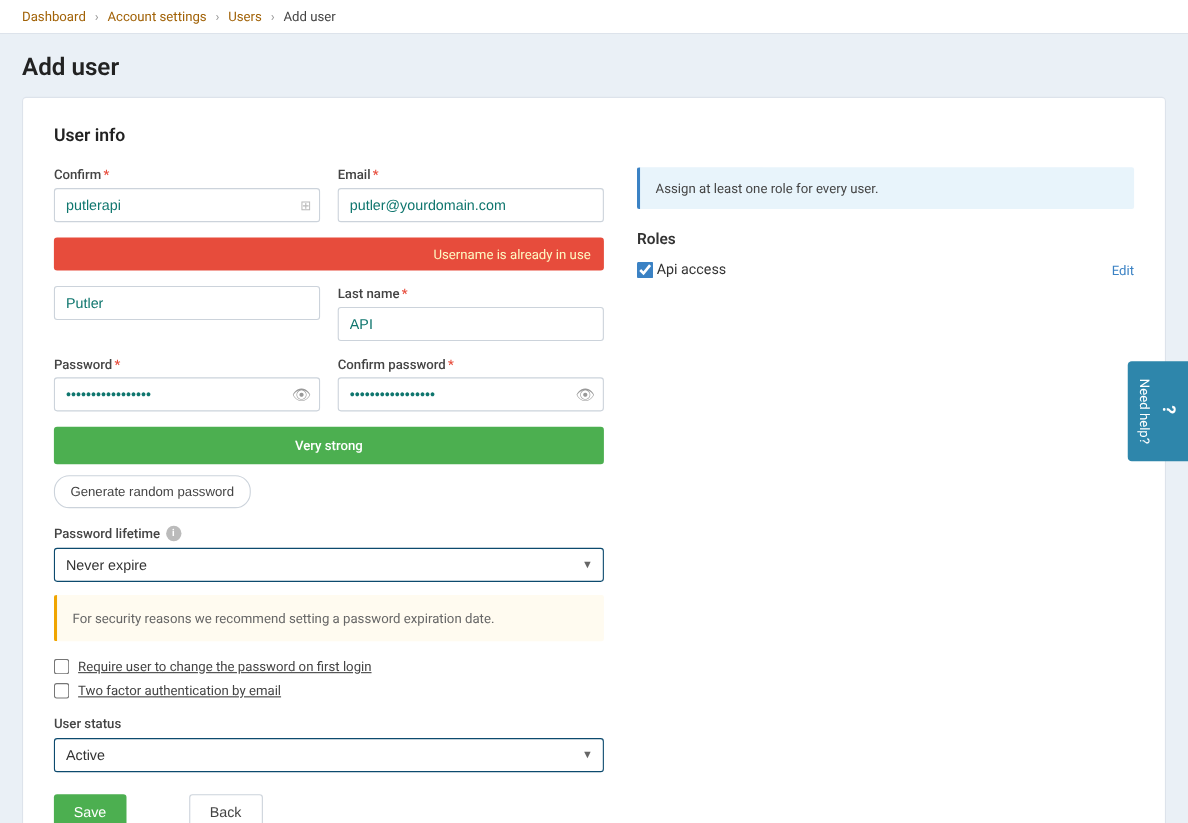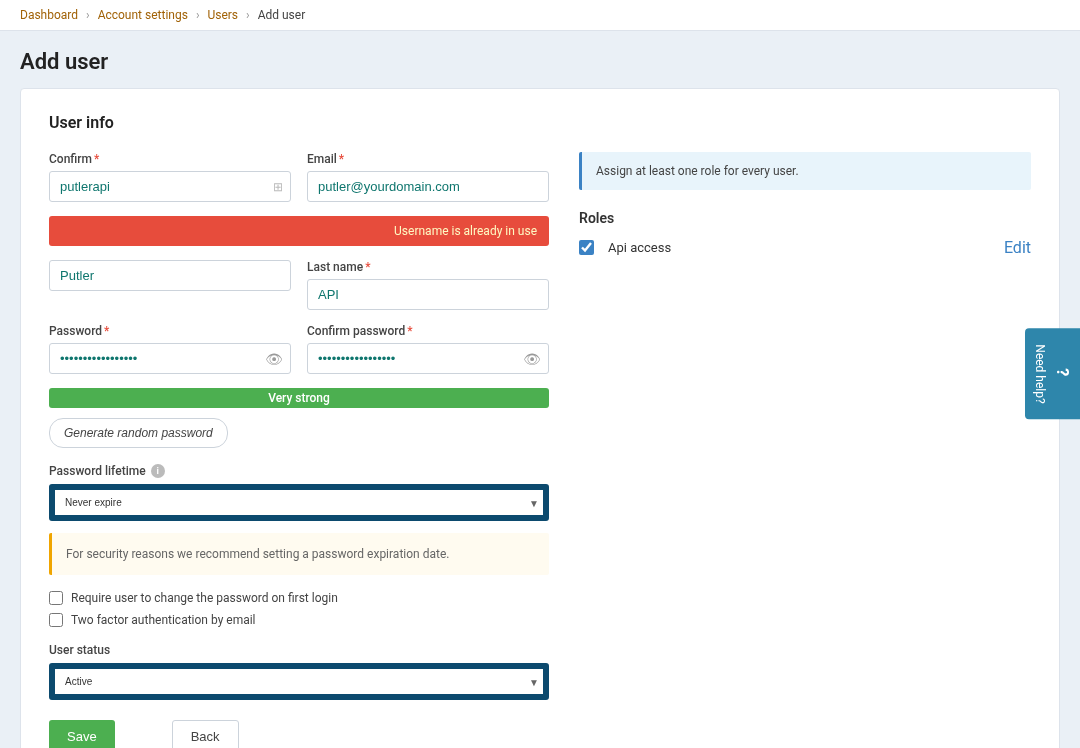--- a/index.html
+++ b/index.html
@@ -136,42 +136,41 @@
       color: #fef9c3;
       text-align: right;
       padding: 8px 12px;
       border-radius: 3px;
       font-size: 12px;
       font-weight: 400;
       margin-bottom: 14px;
     }
 
     .strength-bar {
-      height: 20px;
+      height: 34px;
       background: #4caf50;
       border-radius: 3px;
       display: flex;
       align-items: center;
       justify-content: center;
       color: #fff;
       font-size: 12px;
       font-weight: 500;
       margin-bottom: 10px;
     }
 
     .btn-generate {
       border: 1px solid #ccd3db;
       background: #fff;
       color: #444;
       padding: 7px 14px;
       border-radius: 14px;
       font-size: 12px;
       cursor: pointer;
       margin-bottom: 16px;
-      font-style: italic;
     }
 
     .section-label {
       font-size: 12px;
       font-weight: 500;
       color: #444;
       margin-bottom: 6px;
       display: flex;
       align-items: center;
       gap: 5px;
@@ -191,24 +190,24 @@
       cursor: pointer;
     }
 
     .select-wrapper {
       position: relative;
       margin-bottom: 12px;
     }
 
     .form-select {
       width: 100%;
-      border: 6px solid #0c4a6e;
+      border: 1px solid #0c4a6e;
       border-radius: 3px;
       padding: 7px 30px 7px 10px;
-      font-size: 10px;
+      font-size: 13px;
       color: #333;
       background: #fff;
       appearance: none;
       outline: none;
       cursor: pointer;
     }
 
     .select-arrow {
       position: absolute;
       right: 10px;
@@ -237,20 +236,21 @@
       margin-bottom: 16px;
     }
 
     .checkbox-item {
       display: flex;
       align-items: flex-start;
       gap: 8px;
       font-size: 12px;
       color: #444;
       cursor: pointer;
+      text-decoration: underline;
     }
 
     .checkbox-item input[type="checkbox"] {
       width: 14px;
       height: 14px;
       cursor: pointer;
     }
 
     .user-status-section {
       margin-bottom: 20px;
@@ -303,38 +303,38 @@
 
     .role-item {
       display: flex;
       align-items: center;
       justify-content: space-between;
     }
 
     .role-item-left {
       display: flex;
       align-items: center;
-      gap: 14px;
+      gap: 3px;
       justify-content: space-between;
     }
 
     .role-checkbox {
       width: 15px;
       height: 15px;
       accent-color: #3b82c4;
     }
 
     .role-label {
       font-size: 13px;
       color: #333;
     }
 
     .role-edit-link {
       color: #3b82c4;
-      font-size: 16px;
+      font-size: 12px;
       text-decoration: none;
       cursor: pointer;
       text-align: right;
     }
 
     
     .help-btn {
       position: fixed;
       right: 0;
       top: 50%;

